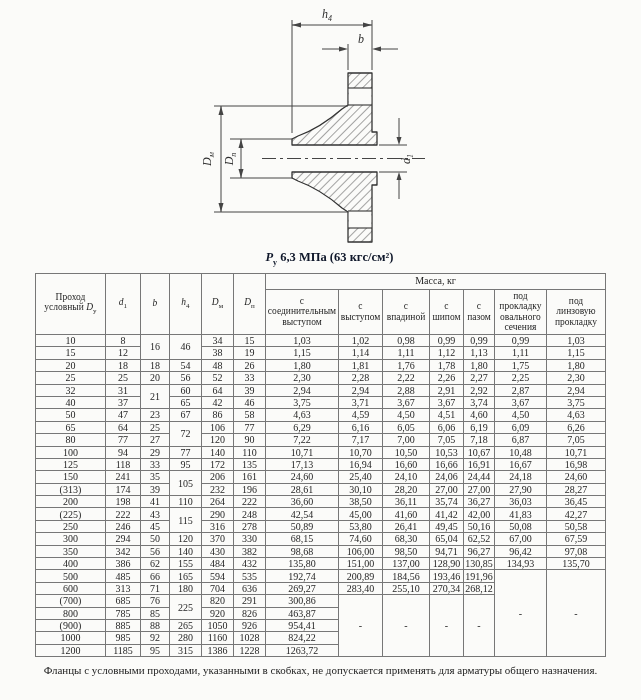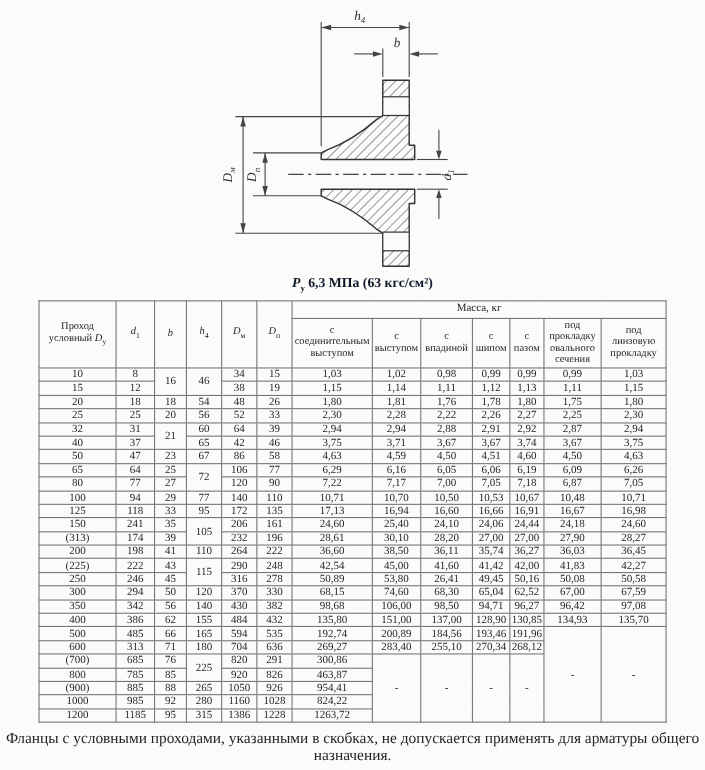--- a/index.html
+++ b/index.html
@@ -9,21 +9,21 @@
   .caption{width:641px;text-align:center;font-size:12.5px;font-weight:bold;padding-left:18px;box-sizing:border-box;margin-top:2px;color:#0f172a;}
   .caption .it{font-style:italic;}
   .caption sub{font-size:8px;}
   table{border-collapse:collapse;table-layout:fixed;width:570px;margin:6px auto 0 auto;font-size:10px;color:#1f1f1f;}
   td,th{border:1px solid #777;text-align:center;vertical-align:middle;padding:0;font-weight:normal;line-height:1.12;overflow:hidden;}
   thead th{font-size:9.5px;padding:1px 1px;}
   thead .group-row th.mass-group{height:13px;font-size:10px;}
   tbody td{height:11.4px;font-size:10px;}
   .it{font-style:italic;}
   sub{font-size:7px;}
-  .footnote{width:641px;text-align:center;font-size:14px;margin-top:7px;color:#242424;}
+  .footnote{width:641px;text-align:center;font-size:11px;margin-top:7px;color:#242424;}
   svg text{font-family:"Liberation Serif", serif;font-style:italic;fill:#2e2e2e;}
 </style>
 </head>
 <body>
 
 <div class="page">
 
   <div class="drawing-wrap">
     <svg width="641" height="248" viewBox="0 0 641 248">
       <defs>

